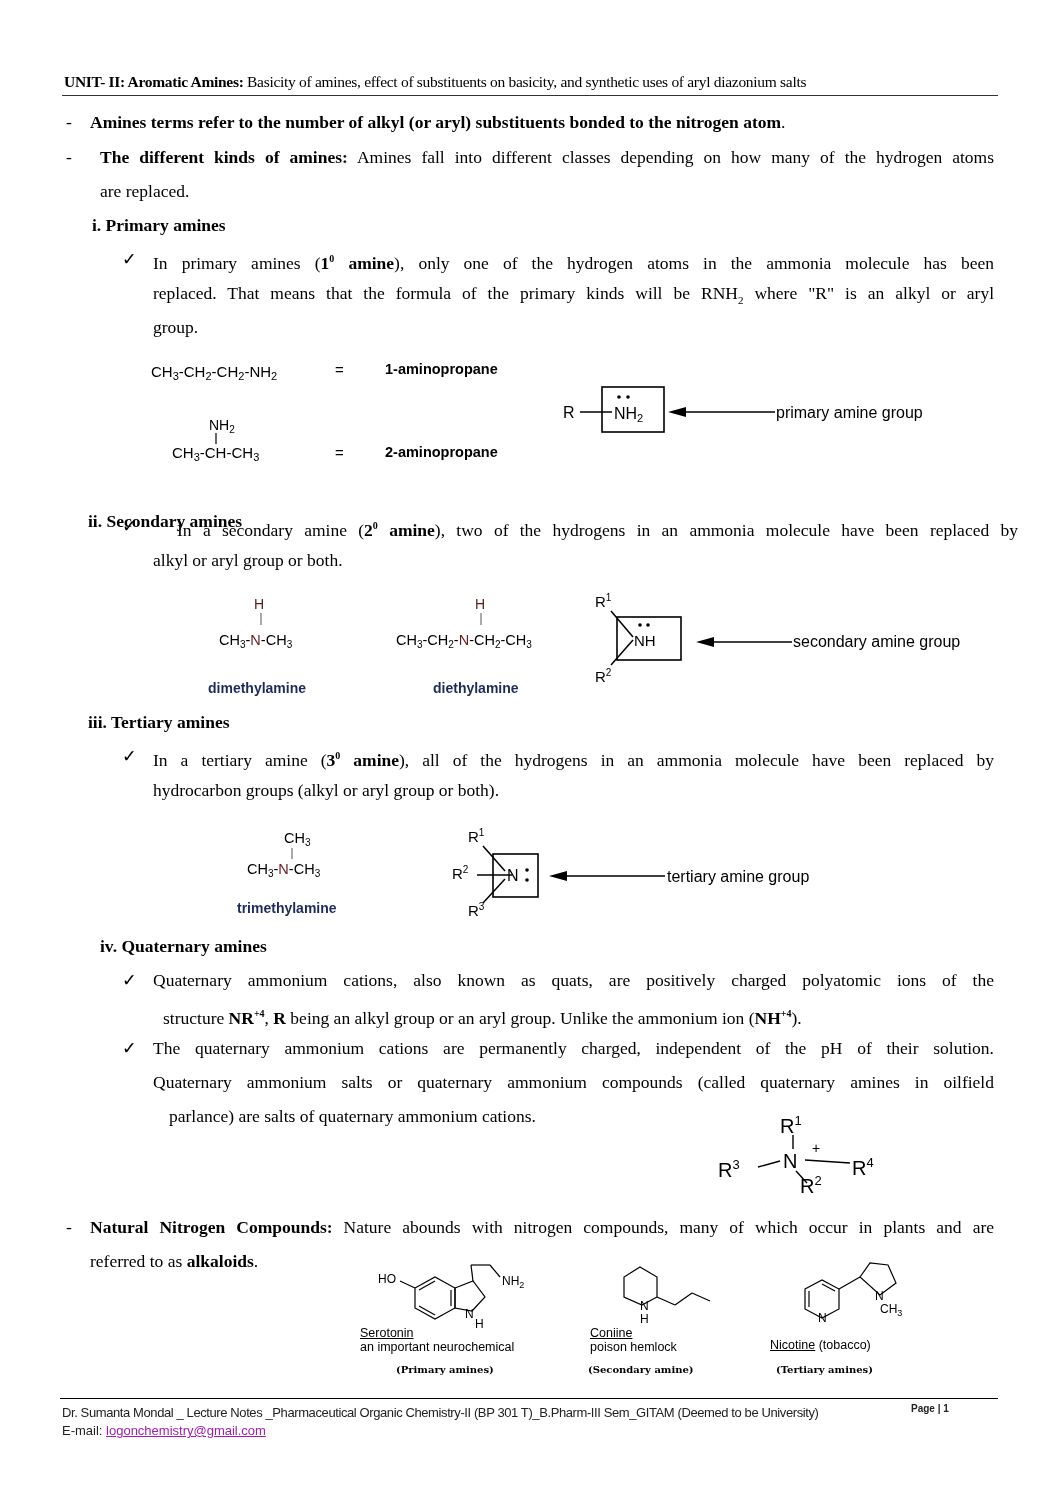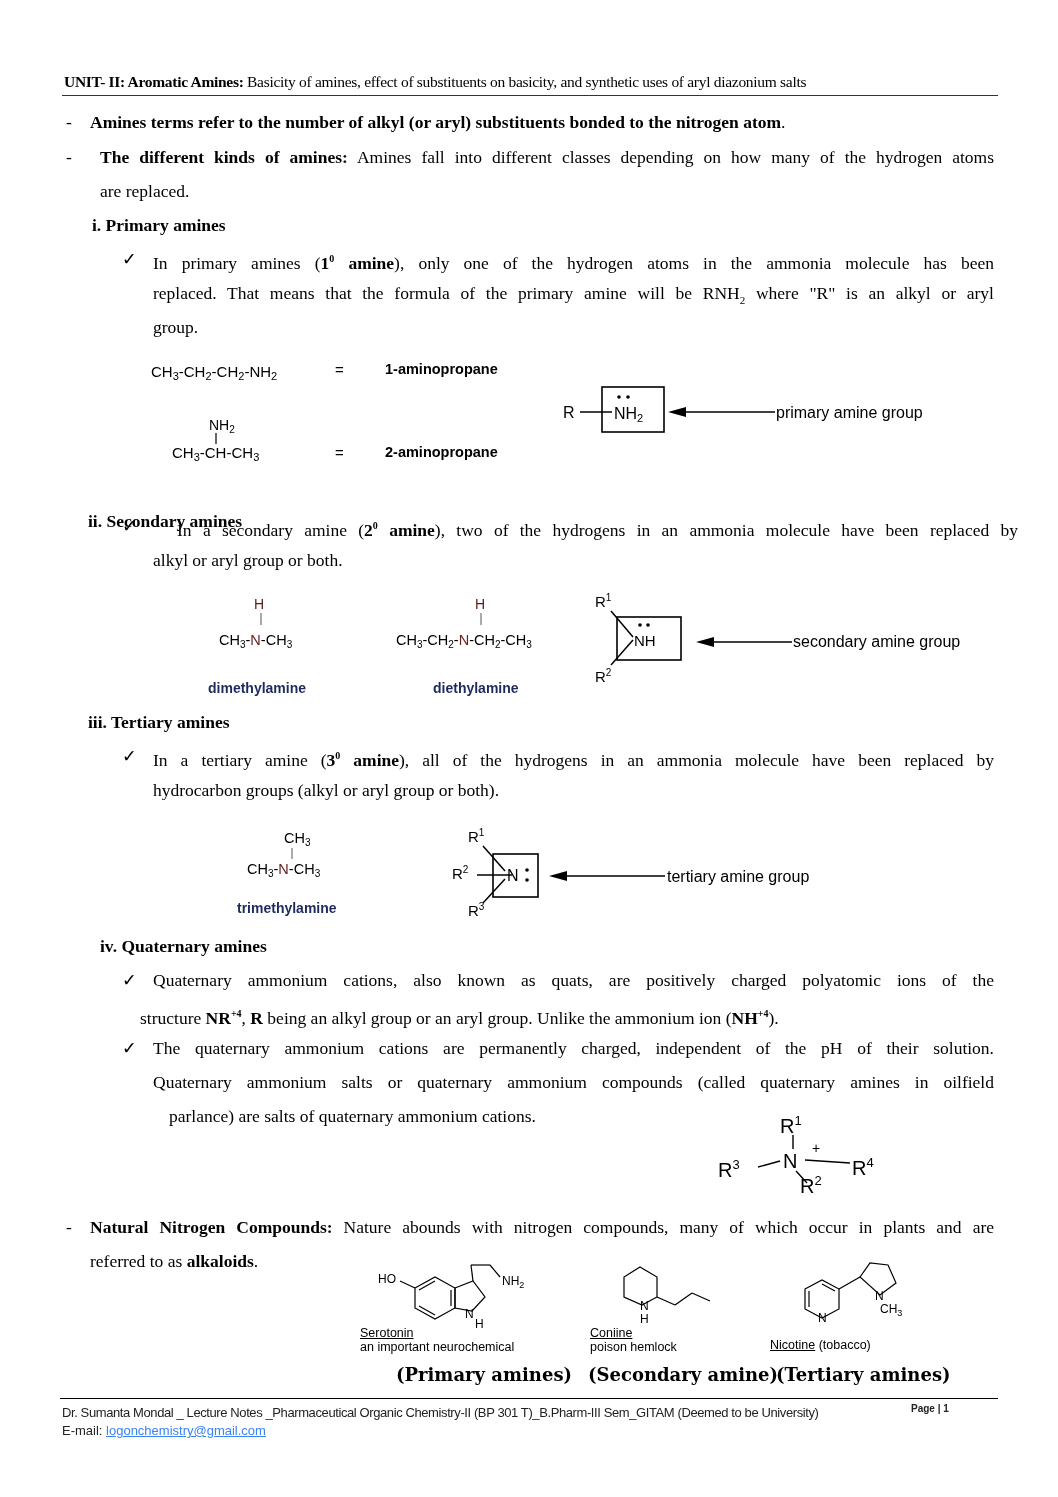--- a/index.html
+++ b/index.html
@@ -5,43 +5,43 @@
   html, body { margin:0; padding:0; background:#fff; }
   body { width:1058px; height:1497px; position:relative; overflow:hidden; font-family:"Liberation Serif", serif; color:#000; }
   .abs { position:absolute; }
   .hdr { left:64px; top:73px; width:934px; font-family:"Liberation Serif", serif; font-size:15.5px; white-space:nowrap; letter-spacing:-0.3px; }
   .hdr b { font-weight:bold; }
   .hdr-rule { left:62px; top:95px; width:936px; height:1px; background:#333; }
   .p { font-size:17.5px; line-height:34px; }
   .just { text-align:justify; text-align-last:justify; }
   svg text { font-family:"Liberation Sans", sans-serif; }
   .foot { font-family:"Liberation Sans", sans-serif; font-size:13px; color:#222; }
-  a { color:#3b82f6; text-decoration:underline; }
+  a { color:#a21caf; text-decoration:underline; }
   .caption { font-family:"Liberation Sans", sans-serif; font-size:12.5px; text-align:left; }
-  .cat { font-family:"DejaVu Serif", serif; font-weight:bold; font-size:18px; }
+  .cat { font-family:"DejaVu Serif", serif; font-weight:bold; font-size:10px; }
 </style>
 </head>
 <body>
 
 <div class="abs hdr">
   <b>UNIT- II: Aromatic Amines:</b><span> Basicity of amines, effect of substituents on basicity, and synthetic uses of aryl diazonium salts</span>
 </div>
 <div class="abs hdr-rule"></div>
 
 <div class="abs p" style="left:66px;top:105px;">-</div>
 <div class="abs p" style="left:90px;top:105px;font-weight:bold;"><span>Amines terms refer to the number of alkyl (or aryl) substituents bonded to the nitrogen atom</span><span style="font-weight:normal">.</span></div>
 
 <div class="abs p" style="left:66px;top:140px;">-</div>
 <div class="abs p just" style="left:100px;top:140px;width:894px;"><b>The different kinds of amines:</b><span> Amines fall into different classes depending on how many of the hydrogen atoms</span></div>
 <div class="abs p" style="left:100px;top:174px;">are replaced.</div>
 
 <div class="abs p" style="left:92px;top:208px;font-weight:bold;">i.  Primary amines</div>
 <div class="abs p" style="left:122px;top:242px;">✓</div>
 <div class="abs p just" style="left:153px;top:242px;width:841px;"><span>In primary amines (</span><b>1</b><sup style="font-size:10px;font-weight:bold">0</sup><b> amine</b><span>), only one of the hydrogen atoms in the ammonia molecule has been</span></div>
-<div class="abs p just" style="left:153px;top:276px;width:841px;"><span>replaced. That means that the formula of the primary amine will be RNH</span><sub style="font-size:11px">2</sub><span> where "R" is an alkyl or aryl</span></div>
+<div class="abs p just" style="left:153px;top:276px;width:841px;"><span>replaced. That means that the formula of the primary kinds will be RNH</span><sub style="font-size:11px">2</sub><span> where "R" is an alkyl or aryl</span></div>
 <div class="abs p" style="left:153px;top:310px;">group.</div>
 
 <svg class="abs" style="left:140px;top:350px;" width="400" height="120">
   <text x="11" y="27" font-size="15">CH<tspan font-size="11" dy="3">3</tspan><tspan dy="-3">-CH</tspan><tspan font-size="11" dy="3">2</tspan><tspan dy="-3">-CH</tspan><tspan font-size="11" dy="3">2</tspan><tspan dy="-3">-NH</tspan><tspan font-size="11" dy="3">2</tspan></text>
   <text x="195" y="25" font-size="15">=</text>
   <text x="245" y="24" font-size="14.5" font-weight="bold">1-aminopropane</text>
   <text x="69" y="80" font-size="14">NH<tspan font-size="10" dy="3">2</tspan></text>
   <line x1="76" y1="83" x2="76" y2="94" stroke="#000" stroke-width="1.2"></line>
   <text x="32" y="108" font-size="15">CH<tspan font-size="11" dy="3">3</tspan><tspan dy="-3">-CH-CH</tspan><tspan font-size="11" dy="3">3</tspan></text>
   <text x="195" y="108" font-size="15">=</text>
@@ -111,21 +111,21 @@
   <circle cx="297" cy="55" r="1.8"></circle>
     <circle cx="297" cy="65" r="1.8"></circle>
   <line x1="325" y1="61" x2="435" y2="61" stroke="#000" stroke-width="1.5"></line>
   <polygon points="319,61 337,56 337,66" fill="#000"></polygon>
   <text x="437" y="67" font-size="16">tertiary amine group</text>
 </svg>
 
 <div class="abs p" style="left:100px;top:929px;font-weight:bold;">iv.  Quaternary amines</div>
 <div class="abs p" style="left:122px;top:963px;">✓</div>
 <div class="abs p just" style="left:153px;top:963px;width:841px;">Quaternary ammonium cations, also known as quats, are positively charged polyatomic ions of the</div>
-<div class="abs p" style="left:140px;top:997px;text-align:right;"><span>structure </span><b>NR</b><sup style="font-size:10px;font-weight:bold">+4</sup><span>, </span><b>R</b><span> being an alkyl group or an aryl group. Unlike the ammonium ion (</span><b>NH</b><sup style="font-size:10px;font-weight:bold">+4</sup><span>).</span></div>
+<div class="abs p" style="left:163px;top:997px;text-align:right;"><span>structure </span><b>NR</b><sup style="font-size:10px;font-weight:bold">+4</sup><span>, </span><b>R</b><span> being an alkyl group or an aryl group. Unlike the ammonium ion (</span><b>NH</b><sup style="font-size:10px;font-weight:bold">+4</sup><span>).</span></div>
 <div class="abs p" style="left:122px;top:1031px;">✓</div>
 <div class="abs p just" style="left:153px;top:1031px;width:841px;">The quaternary ammonium cations are permanently charged, independent of the pH of their solution.</div>
 <div class="abs p just" style="left:153px;top:1065px;width:841px;">Quaternary ammonium salts or quaternary ammonium compounds (called quaternary amines in oilfield</div>
 <div class="abs p" style="left:153px;top:1099px;margin-left:16px;">parlance) are salts of quaternary ammonium cations.</div>
 
 <svg class="abs" style="left:700px;top:1105px;" width="210" height="90">
   <text x="80" y="28" font-size="20">R<tspan font-size="13" dy="-8">1</tspan></text>
   <line x1="93" y1="30" x2="93" y2="44" stroke="#000" stroke-width="1.4"></line>
   <text x="83" y="63" font-size="20">N</text>
   <text x="112" y="48" font-size="14">+</text>

